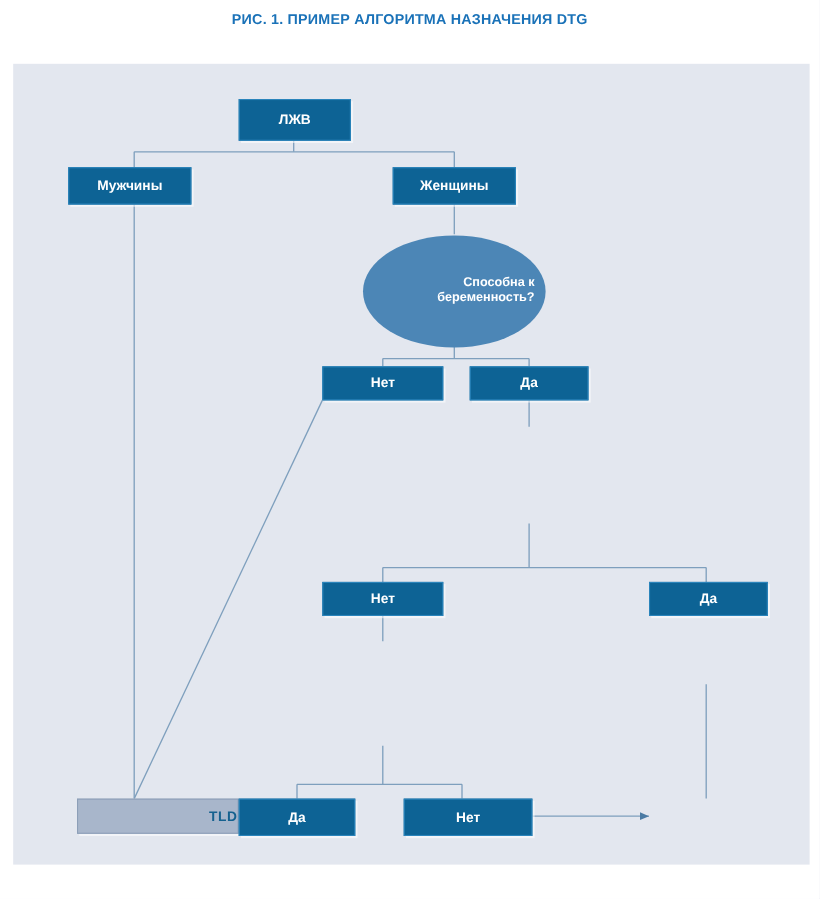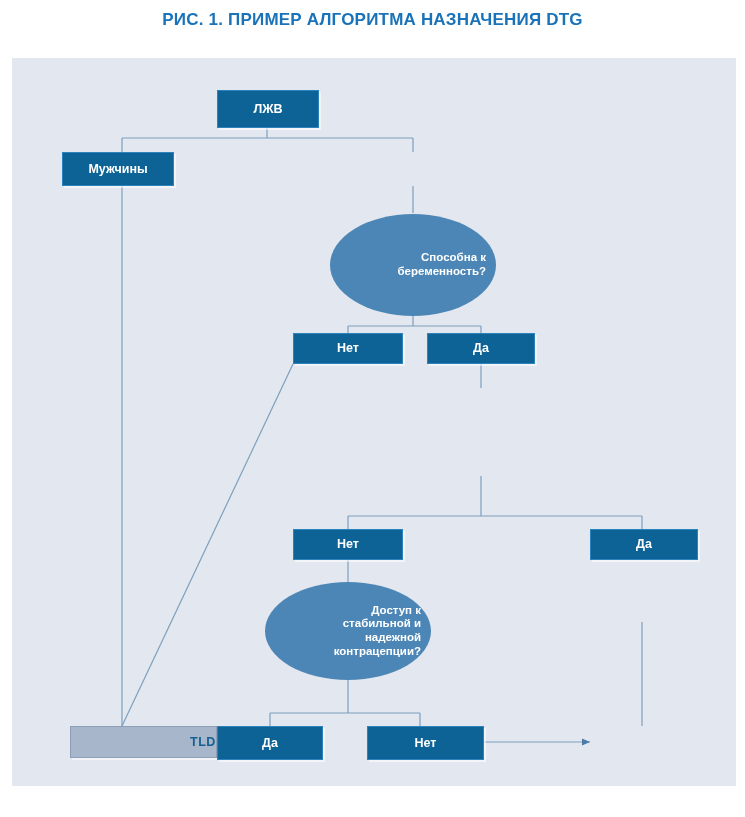--- a/index.html
+++ b/index.html
@@ -10,21 +10,21 @@
     font-family: "Liberation Sans", sans-serif;
     overflow: hidden;
   }
   #root { position: relative; width: 745px; height: 817px; background:#ffffff; }
 
   #fig-title {
     position: absolute;
     left: 0; top: 10px; width: 745px;
     text-align: center;
     color: #1a72b8;
-    font-size: 17px;
+    font-size: 13px;
     font-weight: bold;
     letter-spacing: 0.2px;
     white-space: nowrap;
   }
 
   #panel {
     position: absolute;
     left: 12px; top: 58px;
     width: 724px; height: 728px;
     background: #e3e7ef;
@@ -120,20 +120,23 @@
     </svg>
 
     <div class="node box" style="left:205px; top:32px; width:102px; height:38px;">
       <span>ЛЖВ</span>
     </div>
 
     <div class="node box" style="left:50px; top:94px; width:112px; height:34px;">
       <span>Мужчины</span>
     </div>
 
+    <div class="node box" style="left:345px; top:94px; width:112px; height:34px;">
+      <span>Женщины</span>
+    </div>
 
     <div class="node ellipse" style="left:318px; top:156px; width:166px; height:102px; flex-direction:column;">
       <span>Способна  к</span>
       <span>беременность?</span>
     </div>
 
     <div class="node box" style="left:281px; top:275px; width:110px; height:31px;">
       <span>Нет</span>
     </div>
 
@@ -143,26 +146,20 @@
 
 
     <div class="node box" style="left:281px; top:471px; width:110px; height:31px;">
       <span>Нет</span>
     </div>
 
     <div class="node box" style="left:578px; top:471px; width:108px; height:31px;">
       <span>Да</span>
     </div>
 
-    <div class="node ellipse" style="left:253px; top:524px; width:166px; height:98px; flex-direction:column;">
-      <span>Доступ к</span>
-      <span>стабильной и</span>
-      <span>надежной</span>
-      <span>контрацепции?</span>
-    </div>
 
     <div class="node box terminal" style="left:58px; top:668px; width:147px; height:32px;justify-content:flex-end;">
       <span>TLD</span>
     </div>
 
     <div class="node box" style="left:205px; top:668px; width:106px; height:34px;">
       <span>Да</span>
     </div>
 
     <div class="node box" style="left:355px; top:668px; width:117px; height:34px;">

